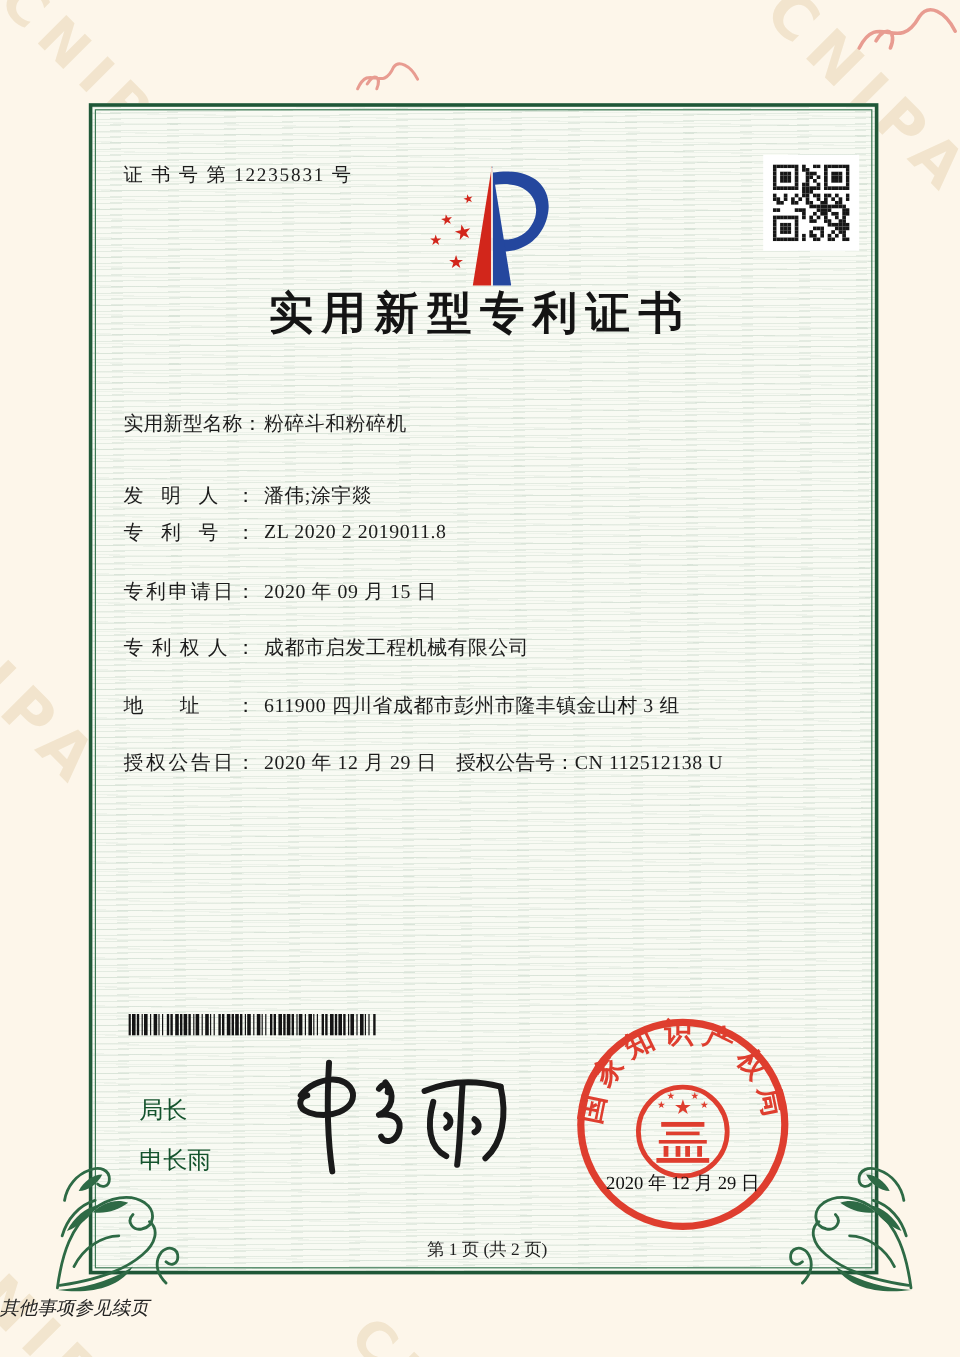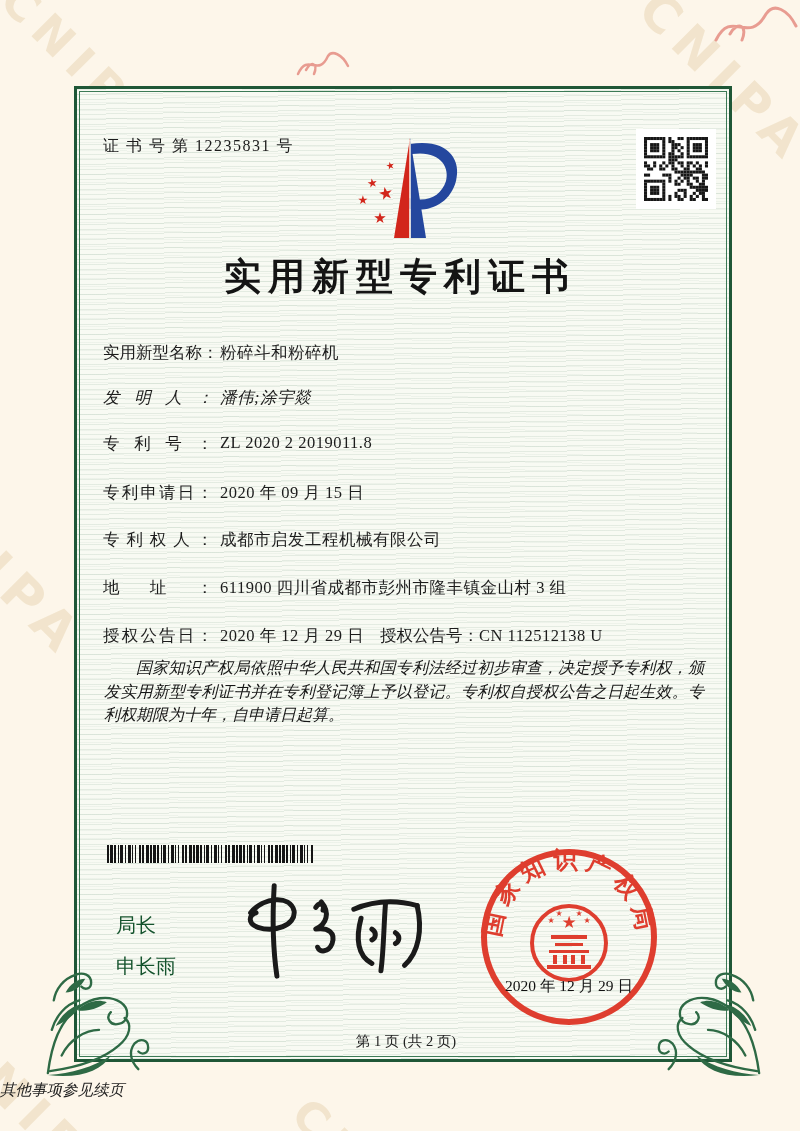--- a/index.html
+++ b/index.html
@@ -22,21 +22,21 @@
   .frame::before{content:"";position:absolute;inset:2px;border:1px solid #3c7a56;pointer-events:none;}
   .corner{position:absolute;z-index:4;}
 
   
   .content{position:absolute;inset:0;z-index:5;color:#1c1c1c;}
   .cert-no{position:absolute;left:103px;top:136px;font-size:16px;letter-spacing:1.5px;}
   .logo{position:absolute;left:340px;top:136px;}
   .qr-box{position:absolute;left:636px;top:129px;width:80px;height:80px;background:#fff;
           display:flex;align-items:center;justify-content:center;}
   .title{position:absolute;left:0;right:0;top:236px;text-align:center;font-size:37px;
-         font-weight:bold;letter-spacing:7px;color:#141414;margin:16px;}
+         font-weight:bold;letter-spacing:7px;color:#141414;margin:0;}
   .fields{position:absolute;left:103px;top:337px;width:600px;}
   .frow{position:absolute;left:0;font-size:16.5px;white-space:nowrap;}
   .flabel{display:inline-block;width:110px;text-align:justify;text-align-last:justify;
           vertical-align:top;}
   .fvalue{margin-left:7px;letter-spacing:.5px;}
   .grant-group{position:absolute;left:277px;top:0;}
   .glabel{display:inline-block;width:92px;text-align:justify;text-align-last:justify;}
   .paras{position:absolute;left:104px;top:656px;width:600px;font-size:16px;font-style:italic;
          line-height:23.5px;color:#161616;}
   .paras p{margin:0;text-indent:2em;text-align:justify;}
@@ -356,21 +356,21 @@
           <rect x="60" y="60" width="3" height="3"></rect>
         </svg>
     </div>
 
     <h1 class="title">实用新型专利证书</h1>
 
     <div class="fields">
       <div class="frow" style="top:5px;">
         <span class="flabel">实用新型名称：</span><span class="fvalue">粉碎斗和粉碎机</span>
       </div>
-      <div class="frow" style="top:50px;font-style:italic;">
+      <div class="frow" style="top:65px;">
         <span class="flabel">发明人：</span><span class="fvalue">潘伟;涂宇燚</span>
       </div>
       <div class="frow" style="top:96px;">
         <span class="flabel">专利号：</span><span class="fvalue">ZL 2020 2 2019011.8</span>
       </div>
       <div class="frow" style="top:145px;">
         <span class="flabel">专利申请日：</span><span class="fvalue">2020 年 09 月 15 日</span>
       </div>
       <div class="frow" style="top:192px;">
         <span class="flabel">专利权人：</span><span class="fvalue">成都市启发工程机械有限公司</span>
@@ -380,21 +380,20 @@
       </div>
       <div class="frow" style="top:288px;width:600px;">
         <span class="flabel">授权公告日：</span><span class="fvalue">2020 年 12 月 29 日</span>
         <span class="grant-group">
           <span class="glabel">授权公告号：</span><span class="fvalue">CN 112512138 U</span>
         </span>
       </div>
     </div>
 
     <div class="paras">
-      <p>国家知识产权局依照中华人民共和国专利法经过初步审查，决定授予专利权，颁发实用新型专利证书并在专利登记簿上予以登记。专利权自授权公告之日起生效。专利权期限为十年，自申请日起算。</p>
     </div>
 
     <svg id="barcode" class="barcode" width="210" height="18" viewBox="0 0 210 18" fill="#141414">
         <rect x="0" y="0" width="2" height="18"></rect>
         <rect x="3" y="0" width="3" height="18"></rect>
         <rect x="7" y="0" width="2" height="18"></rect>
         <rect x="11" y="0" width="1" height="18"></rect>
         <rect x="13" y="0" width="3" height="18"></rect>
         <rect x="18" y="0" width="1" height="18"></rect>
         <rect x="21" y="0" width="3" height="18"></rect>

